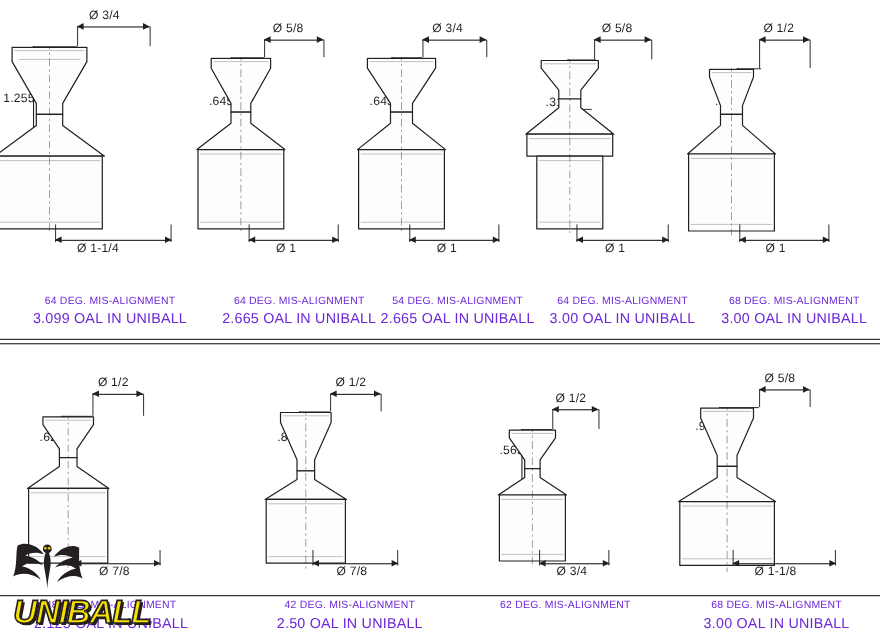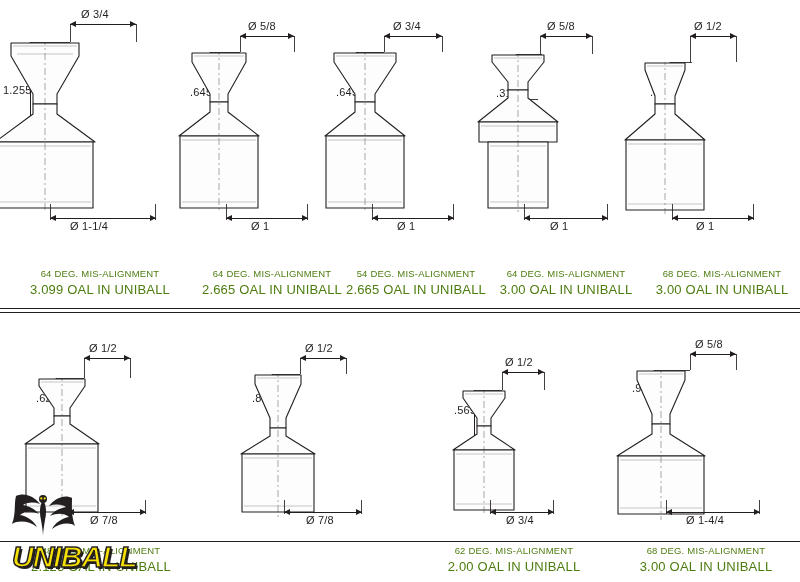--- a/index.html
+++ b/index.html
@@ -63,21 +63,21 @@
     font-size: 11px;
     color: #231f20;
     white-space: nowrap;
     letter-spacing: .2px;
   }
 
   
   .caption {
     position: absolute;
     text-align: center;
-    color: #4d7c0f;
+    color: #6d28d9;
   }
   .cap-mis {
     font-size: 9.5px;
     letter-spacing: .2px;
     white-space: nowrap;
   }
   .cap-oal {
     font-size: 13px;
     letter-spacing: .2px;
     white-space: nowrap;
@@ -416,20 +416,24 @@
     </div>
 
     <div class="dimline h-dim" style="left:54px; top:182px; width:78px;"></div>
     <div class="arrow arrow-l" style="left:54px; top:179px;"></div>
     <div class="arrow arrow-r" style="left:126px; top:179px;"></div>
     <div class="ext" style="left:54px; top:170px; width:1px; height:14px;"></div>
     <div class="ext" style="left:131px; top:170px; width:1px; height:14px;"></div>
     <div class="dimtext" style="left:76px; top:184px;">Ø 7/8</div>
   </div>
 
+  <div class="caption" style="left:222px; top:545px; width:192px;">
+    <div class="cap-mis">42 DEG. MIS-ALIGNMENT</div>
+    <div class="cap-oal">2.50 OAL IN UNIBALL</div>
+  </div>
 
   <div class="cell" style="left:428px; top:330px; width:166px; height:200px;">
     <div class="dimline h-dim" style="left:74px; top:42px; width:42px;"></div>
     <div class="arrow arrow-l" style="left:74px; top:39px;"></div>
     <div class="arrow arrow-r" style="left:110px; top:39px;"></div>
     <div class="ext" style="left:74px; top:42px; width:1px; height:18px;"></div>
     <div class="ext" style="left:116px; top:42px; width:1px; height:18px;"></div>
     <div class="dimtext" style="left:77px; top:26px;">Ø 1/2</div>
 
     <div class="dimline v-dim" style="left:46px; top:60px; height:58px;"></div>
@@ -458,21 +462,20 @@
     <div class="dimline h-dim" style="left:62px; top:182px; width:64px;"></div>
     <div class="arrow arrow-l" style="left:62px; top:179px;"></div>
     <div class="arrow arrow-r" style="left:120px; top:179px;"></div>
     <div class="ext" style="left:62px; top:170px; width:1px; height:14px;"></div>
     <div class="ext" style="left:125px; top:170px; width:1px; height:14px;"></div>
     <div class="dimtext" style="left:78px; top:184px;">Ø 3/4</div>
   </div>
 
   <div class="caption" style="left:424px; top:545px; width:180px;">
     <div class="cap-mis">62 DEG. MIS-ALIGNMENT</div>
-    <div class="cap-oal">2.00  OAL IN UNIBALL</div>
   </div>
 
   <div class="cell" style="left:612px; top:330px; width:184px; height:200px;">
     <div class="dimline h-dim" style="left:78px; top:24px; width:46px;"></div>
     <div class="arrow arrow-l" style="left:78px; top:21px;"></div>
     <div class="arrow arrow-r" style="left:118px; top:21px;"></div>
     <div class="ext" style="left:78px; top:24px; width:1px; height:16px;"></div>
     <div class="ext" style="left:124px; top:24px; width:1px; height:16px;"></div>
     <div class="dimtext" style="left:83px; top:8px;">Ø 5/8</div>
 
@@ -497,21 +500,21 @@
         </g>
         <line x1="52" y1="-4" x2="52" y2="154" stroke="#231f20" stroke-width="0.7" stroke-dasharray="7,3,2,3" opacity="0.55"></line>
       </svg>
     </div>
 
     <div class="dimline h-dim" style="left:54px; top:182px; width:94px;"></div>
     <div class="arrow arrow-l" style="left:54px; top:179px;"></div>
     <div class="arrow arrow-r" style="left:142px; top:179px;"></div>
     <div class="ext" style="left:54px; top:170px; width:1px; height:14px;"></div>
     <div class="ext" style="left:147px; top:170px; width:1px; height:14px;"></div>
-    <div class="dimtext" style="left:74px; top:184px;">Ø 1-4/4</div>
+    <div class="dimtext" style="left:74px; top:184px;">Ø 1-1/8</div>
   </div>
 
   <div class="caption" style="left:616px; top:545px; width:180px;">
     <div class="cap-mis">68 DEG. MIS-ALIGNMENT</div>
     <div class="cap-oal">3.00  OAL IN UNIBALL</div>
   </div>
 
   <div id="logo">
     <svg width="66" height="52" viewBox="0 0 66 52" style="position:absolute; left:6px; top:0;">
       <g fill="#231f20">

